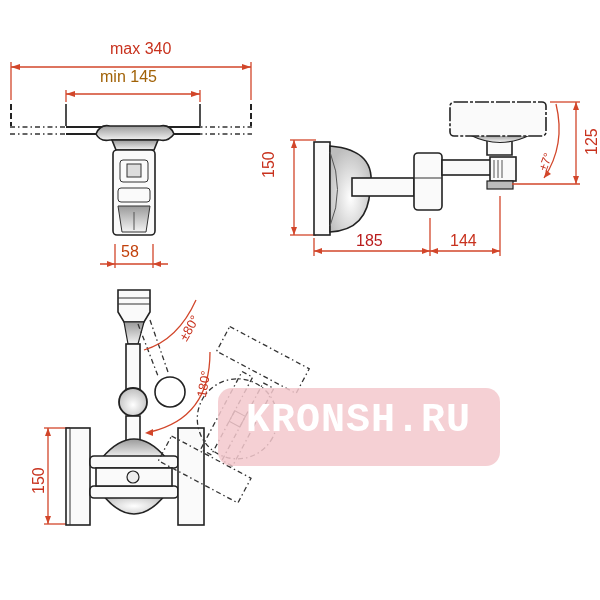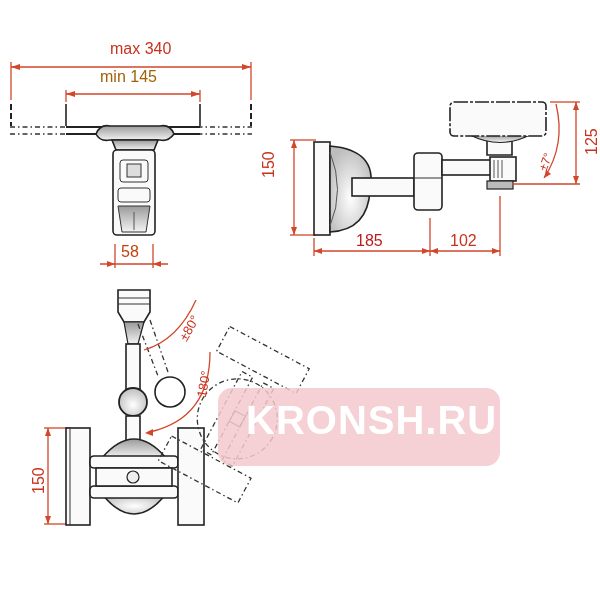--- a/index.html
+++ b/index.html
@@ -4,21 +4,21 @@
   <style>
     html, body { margin: 0; padding: 0; background: #ffffff; }
     body { width: 600px; height: 600px; overflow: hidden; position: relative; font-family: "Liberation Sans", sans-serif; }
     svg { position: absolute; left: 0; top: 0; }
     .dim { stroke: #d2462a; stroke-width: 1.3; fill: none; }
     .part { stroke: #222; stroke-width: 1.6; fill: #fafafa; }
     .thin { stroke: #333; stroke-width: 1; fill: none; }
     .dash { stroke: #333; stroke-width: 1.3; fill: none; stroke-dasharray: 5 3 1.5 3; }
     .shade { fill: url(#g1); stroke: #222; stroke-width: 1.6; }
     .wm-box { position: absolute; left: 218px; top: 388px; width: 282px; height: 78px; border-radius: 14px; background: #f3c8cc; opacity: 0.85; }
-    .wm-text { position: absolute; left: 246px; top: 398px; font-family: Liberation Sans, sans-serif; font-weight: bold; font-size: 40px; color: #ffffff; letter-spacing: 1px; }
+    .wm-text { position: absolute; left: 246px; top: 398px; font-family: Liberation Mono, monospace; font-weight: bold; font-size: 40px; color: #ffffff; letter-spacing: 1px; }
   </style>
 </head>
 <body>
 
 <svg width="600" height="600" viewBox="0 0 600 600">
   <defs>
     <linearGradient id="g1" x1="0" y1="0" x2="0" y2="1">
       <stop offset="0" stop-color="#9a9a9a"></stop>
       <stop offset="1" stop-color="#f4f4f4"></stop>
     </linearGradient>
@@ -163,21 +163,21 @@
     </g>
   </g>
 </svg>
 
 <div style="position:absolute;left:110px;top:40px;color:#c8321e;font-size:16px;font-family:'Liberation Sans',sans-serif;">max 340</div>
 <div style="position:absolute;left:100px;top:68px;color:#a16207;font-size:16px;font-family:'Liberation Sans',sans-serif;">min 145</div>
 <div style="position:absolute;left:121px;top:243px;color:#c2410c;font-size:16px;font-family:'Liberation Sans',sans-serif;">58</div>
 
 <div style="position:absolute;left:260px;top:178px;color:#c8321e;font-size:16px;font-family:'Liberation Sans',sans-serif;transform:rotate(-90deg);transform-origin:left top;">150</div>
 <div style="position:absolute;left:356px;top:232px;color:#b91c1c;font-size:16px;font-family:'Liberation Sans',sans-serif;">185</div>
-<div style="position:absolute;left:450px;top:232px;color:#c8321e;font-size:16px;font-family:'Liberation Sans',sans-serif;">102</div>
+<div style="position:absolute;left:450px;top:232px;color:#c8321e;font-size:16px;font-family:'Liberation Sans',sans-serif;">144</div>
 <div style="position:absolute;left:583px;top:155px;color:#c8321e;font-size:16px;font-family:'Liberation Sans',sans-serif;transform:rotate(-90deg);transform-origin:left top;">125</div>
 <div style="position:absolute;left:536px;top:168px;color:#c8321e;font-size:12px;font-family:'Liberation Sans',sans-serif;transform:rotate(-70deg);transform-origin:left top;">±7°</div>
 
 <div style="position:absolute;left:176px;top:336px;color:#c8321e;font-size:13px;font-family:'Liberation Sans',sans-serif;transform:rotate(-60deg);transform-origin:left top;">±80°</div>
 <div style="position:absolute;left:194px;top:396px;color:#c8321e;font-size:13px;font-family:'Liberation Sans',sans-serif;transform:rotate(-80deg);transform-origin:left top;">180°</div>
 <div style="position:absolute;left:30px;top:494px;color:#c8321e;font-size:16px;font-family:'Liberation Sans',sans-serif;transform:rotate(-90deg);transform-origin:left top;">150</div>
 
 <div class="wm-box"></div>
 <div class="wm-text">KRONSH.RU</div>
 

